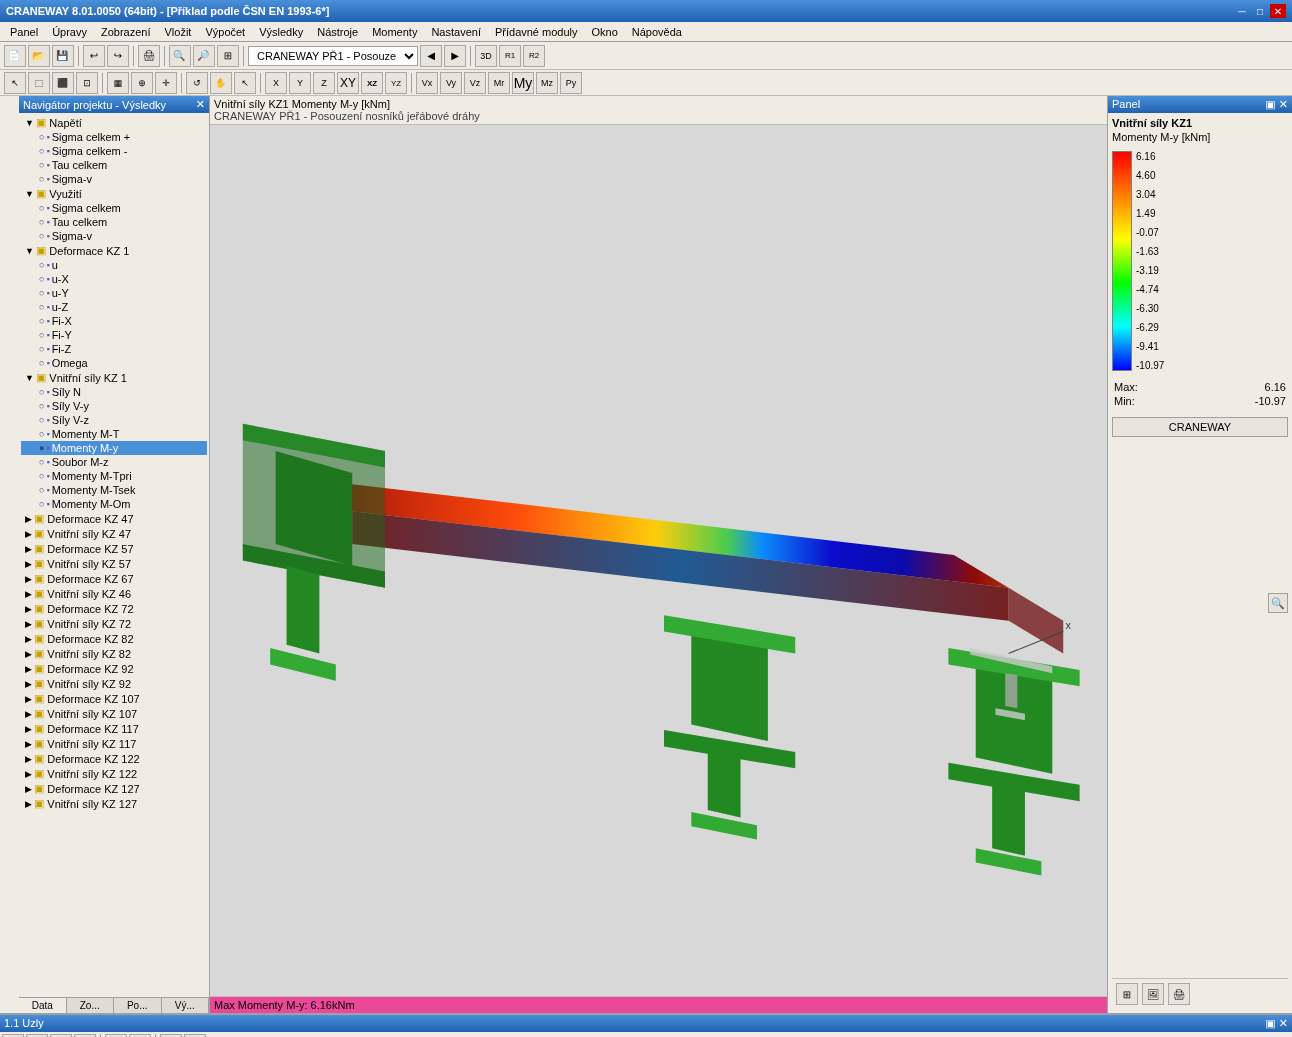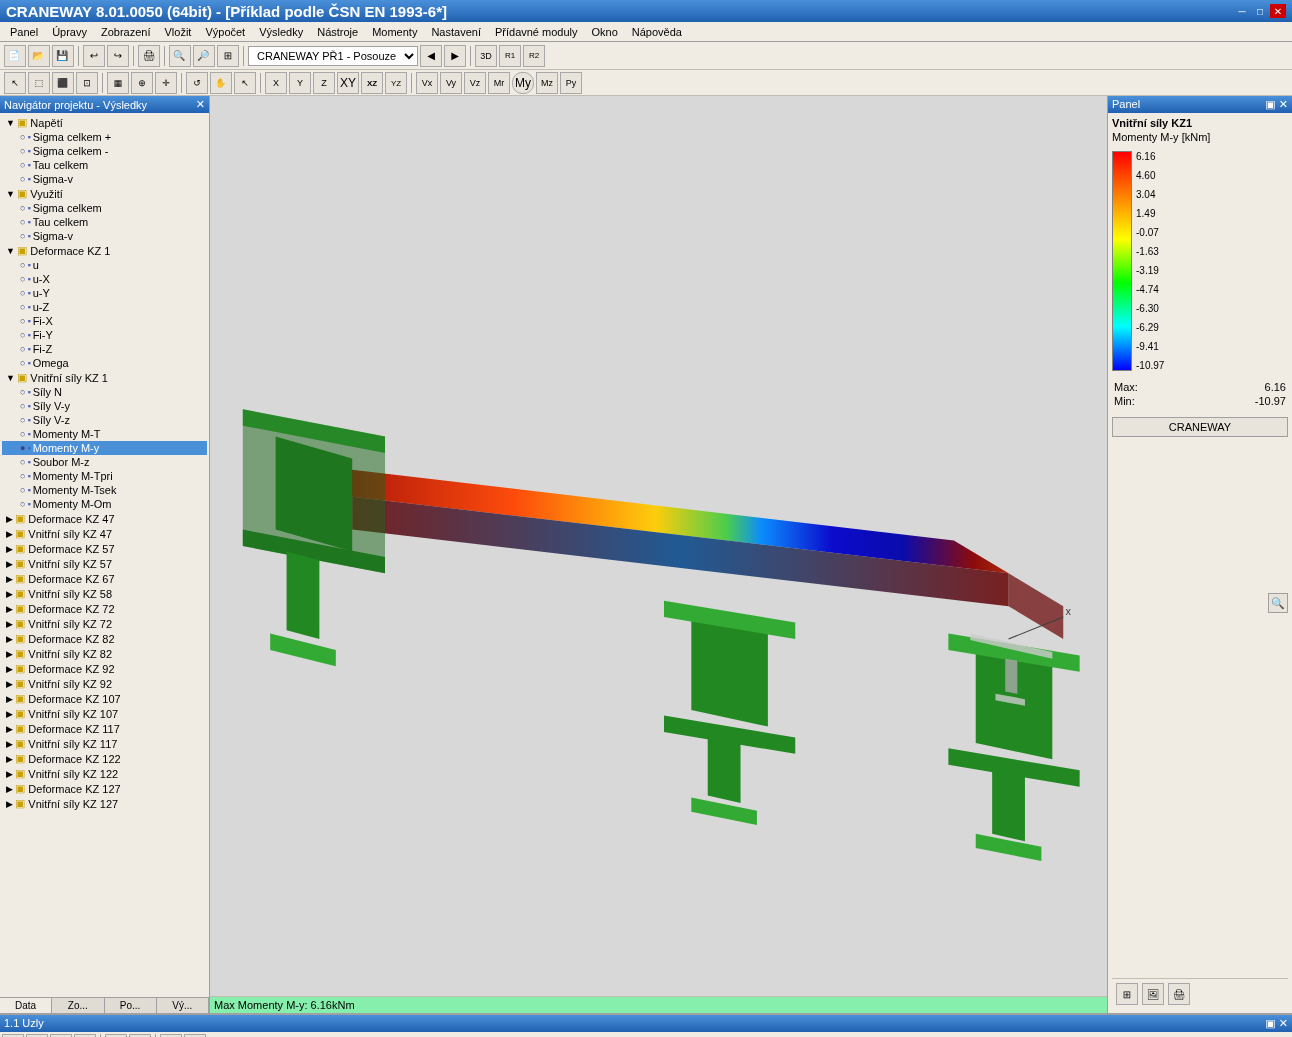--- a/index.html
+++ b/index.html
@@ -1,48 +1,48 @@
 <!DOCTYPE html>
 <html><head>
   <meta charset="utf-8">
   <style>
     * { margin: 0; padding: 0; box-sizing: border-box; }
     body { font-family: 'Segoe UI', Tahoma, sans-serif; font-size: 11px; background: #d4d0c8; overflow: hidden; width: 1292px; height: 1037px; }
 
     
     #titlebar { background: linear-gradient(to bottom, #4a90d9, #2060b0); color: white; padding: 3px 6px; display: flex; align-items: center; justify-content: space-between; height: 22px; }
-    #titlebar .title { font-size: 15px; font-weight: bold; }
+    #titlebar .title { font-size: 11px; font-weight: bold; }
     #titlebar .controls { display: flex; gap: 2px; }
     #titlebar .controls span { width: 16px; height: 14px; display: flex; align-items: center; justify-content: center; font-size: 10px; cursor: pointer; color: white; }
 
     
     #menubar { background: #f0ece4; border-bottom: 1px solid #a0a0a0; padding: 2px 4px; display: flex; gap: 2px; height: 20px; align-items: center; }
     #menubar span { padding: 1px 6px; cursor: pointer; font-size: 11px; }
 
     
     .toolbar { background: #f0ece4; border-bottom: 1px solid #c0bdb5; padding: 2px 4px; display: flex; align-items: center; gap: 2px; min-height: 26px; flex-wrap: wrap; }
     .tb-btn { width: 22px; height: 22px; background: #e8e4dc; border: 1px solid #a8a8a8; display: flex; align-items: center; justify-content: center; cursor: pointer; font-size: 10px; }
     .tb-sep { width: 1px; height: 20px; background: #a0a0a0; margin: 0 2px; }
     .tb-dropdown { height: 20px; background: white; border: 1px solid #a0a0a0; padding: 0 4px; font-size: 11px; min-width: 160px; }
 
     
     #main { display: flex; height: calc(1037px - 22px - 20px - 52px - 26px); }
 
     
-    #navigator { width: 210px; background: #f0ece4; border-right: 1px solid #a0a0a0; display: flex; flex-direction: column; overflow: hidden; }
+    #navigator { width: 210px; background: #f0ece4; border-right: 1px solid #a0a0a0; display: flex; flex-direction: column; overflow: hidden; padding-left: 19px; }
     #nav-header { background: linear-gradient(to bottom, #4a90d9, #2060b0); color: white; padding: 2px 4px; font-size: 11px; display: flex; justify-content: space-between; align-items: center; }
     #nav-tree { flex: 1; overflow-y: auto; font-size: 11px; padding: 2px; }
     .tree-item { padding: 1px 2px; cursor: pointer; display: flex; align-items: center; white-space: nowrap; }
     .tree-item.selected { background: #4a90d9; color: white; }
 
     
     #viewport { flex: 1; display: flex; flex-direction: column; background: #e8e8e8; }
     #viewport-header { background: #f0ece4; border-bottom: 1px solid #c0bdb5; padding: 2px 4px; font-size: 11px; }
     #viewport-canvas { flex: 1; background: #d8d8d8; position: relative; overflow: hidden; }
-    #viewport-footer { background: #86efac; border-top: 1px solid #c0bdb5; padding: 2px 4px; font-size: 11px; }
+    #viewport-footer { background: #ec4899; border-top: 1px solid #c0bdb5; padding: 2px 4px; font-size: 11px; }
 
     
     #panel { width: 185px; background: #f0ece4; border-left: 1px solid #a0a0a0; display: flex; flex-direction: column; }
     #panel-header { background: linear-gradient(to bottom, #4a90d9, #2060b0); color: white; padding: 2px 4px; font-size: 11px; display: flex; justify-content: space-between; }
     #panel-content { flex: 1; padding: 4px; display: flex; flex-direction: column; }
     #panel-title { font-size: 11px; font-weight: bold; margin-bottom: 2px; }
     #panel-subtitle { font-size: 11px; margin-bottom: 4px; }
 
     
     #color-legend { display: flex; margin: 4px 0; }
@@ -134,21 +134,21 @@
   <div class="tb-btn" style="font-size:9px;">Y</div>
   <div class="tb-btn" style="font-size:9px;">Z</div>
   <div class="tb-btn" style="font-size:12px;">XY</div>
   <div class="tb-btn" style="font-size:8px;font-weight:bold;">XZ</div>
   <div class="tb-btn" style="font-size:8px;">YZ</div>
   <div class="tb-sep"></div>
   <div class="tb-btn" style="font-size:9px;">Vx</div>
   <div class="tb-btn" style="font-size:9px;">Vy</div>
   <div class="tb-btn" style="font-size:9px;">Vz</div>
   <div class="tb-btn" style="font-size:9px;">Mr</div>
-  <div class="tb-btn" style="font-size:12px;border-radius:10px;">My</div>
+  <div class="tb-btn" style="font-size:14px;">My</div>
   <div class="tb-btn" style="font-size:9px;">Mz</div>
   <div class="tb-btn" style="font-size:9px;">Py</div>
 </div>
 
 <div id="main">
 
   <div id="navigator">
     <div id="nav-header">
       <span>Navigátor projektu - Výsledky</span>
       <span>✕</span>
@@ -316,21 +316,21 @@
           <span>Vnitřní síly KZ 57</span>
         </div>
         <div class="tree-item" style="padding-left: 4px;">
           <span style="font-size:9px;margin-right:2px;">▶</span>
           <span style="color:#c8a000;margin-right:3px;">▣</span>
           <span>Deformace KZ 67</span>
         </div>
         <div class="tree-item" style="padding-left: 4px;">
           <span style="font-size:9px;margin-right:2px;">▶</span>
           <span style="color:#c8a000;margin-right:3px;">▣</span>
-          <span>Vnitřní síly KZ 58</span>
+          <span>Vnitřní síly KZ 46</span>
         </div>
         <div class="tree-item" style="padding-left: 4px;">
           <span style="font-size:9px;margin-right:2px;">▶</span>
           <span style="color:#c8a000;margin-right:3px;">▣</span>
           <span>Deformace KZ 72</span>
         </div>
         <div class="tree-item" style="padding-left: 4px;">
           <span style="font-size:9px;margin-right:2px;">▶</span>
           <span style="color:#c8a000;margin-right:3px;">▣</span>
           <span>Vnitřní síly KZ 72</span>
@@ -398,20 +398,24 @@
       </div>
     <div id="nav-tabs">
       <span class="active">Data</span>
       <span>Zo...</span>
       <span>Po...</span>
       <span>Vý...</span>
     </div>
   </div>
 
   <div id="viewport">
+    <div id="viewport-header">
+      <div>Vnitřní síly KZ1  Momenty M-y [kNm]</div>
+      <div style="color:#404040;">CRANEWAY PŘ1 - Posouzení nosníků jeřábové dráhy</div>
+    </div>
     <div id="viewport-canvas">
       
       <svg width="100%" height="100%" viewBox="0 0 820 590" preserveAspectRatio="xMidYMid meet">
         <defs>
           <linearGradient id="beamGrad" x1="0%" y1="0%" x2="100%" y2="0%">
             <stop offset="0%" style="stop-color:#8B0000"></stop>
             <stop offset="15%" style="stop-color:#cc2200"></stop>
             <stop offset="30%" style="stop-color:#ff4400"></stop>
             <stop offset="40%" style="stop-color:#ff8800"></stop>
             <stop offset="50%" style="stop-color:#ffcc00"></stop>

